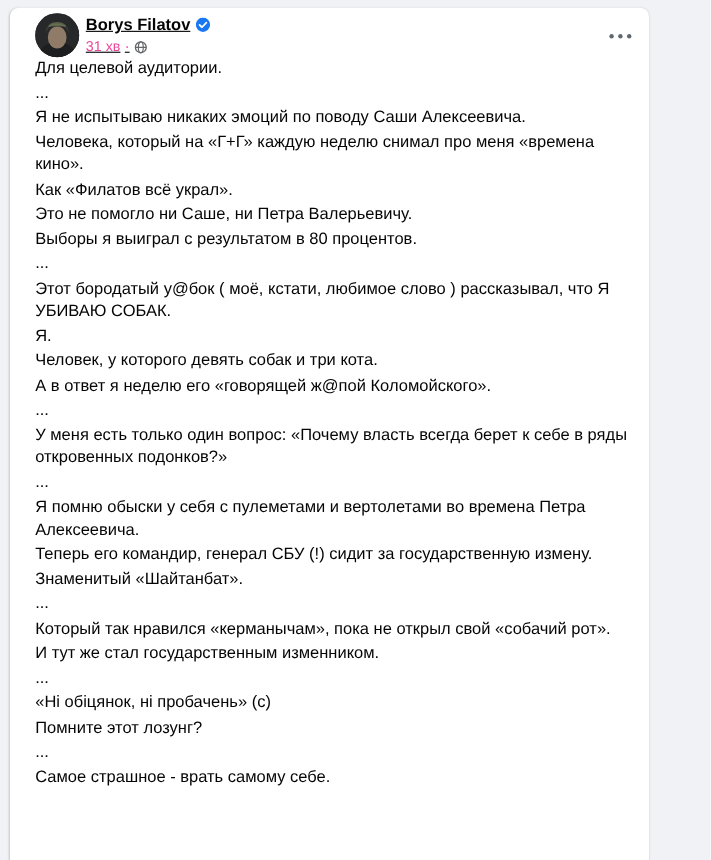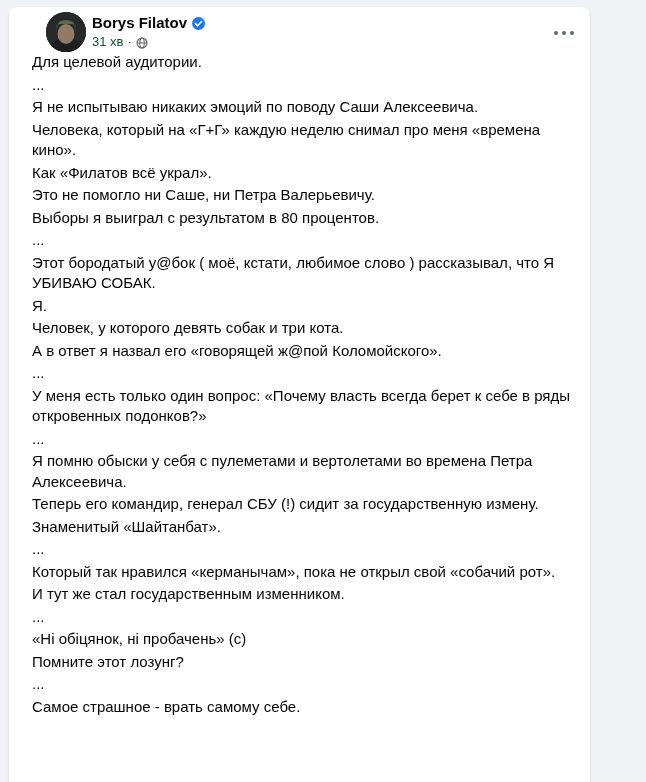--- a/index.html
+++ b/index.html
@@ -16,42 +16,43 @@
     left: 9px; top: 7px;
     width: 581px; height: 800px;
     background: #ffffff;
     border-radius: 8px;
     box-shadow: 0 1px 2px rgba(0,0,0,0.2);
   }
   
   .header {
     display: flex;
     align-items: flex-start;
-    padding: 5px 8px 0 37px;
+    padding: 5px 8px 0 23px;
     position: relative;
+    text-decoration: underline;
   }
   .avatar {
     width: 40px; height: 40px;
     border-radius: 50%;
     overflow: hidden;
     flex: 0 0 40px;
     cursor: pointer;
     background: #26282a;
   }
   .avatar svg { display: block; }
   .header-text { margin-left: 6px; padding-top: 1px; }
   .author-row { display: flex; align-items: center; gap: 5px; }
   .author-name {
     font-size: 15px; font-weight: bold; color: #050505;
     line-height: 19px; cursor: pointer;
   }
   .verified { width: 13px; height: 13px; display: inline-block; }
   .meta-row {
     display: flex; align-items: center; gap: 4px;
-    font-size: 13px; color: #14532d; line-height: 17px; margin-top: 1px;
+    font-size: 13px; color: #ec4899; line-height: 17px; margin-top: 1px;
   }
   .globe { width: 12px; height: 12px; display: inline-block; }
   .menu-btn {
     position: absolute; top: 14px; right: 10px;
     width: 32px; height: 24px;
     display: flex; align-items: center; justify-content: center;
     gap: 4px; cursor: pointer; border-radius: 6px;
   }
   .menu-btn i {
     width: 4px; height: 4px; border-radius: 50%;
@@ -119,21 +120,21 @@
     <p>...</p>
     <p>Я не испытываю никаких эмоций по поводу Саши Алексеевича.</p>
     <p>Человека, который на «Г+Г» каждую неделю снимал про меня «времена кино».</p>
     <p>Как «Филатов всё украл».</p>
     <p>Это не помогло ни Саше, ни Петра Валерьевичу.</p>
     <p>Выборы я выиграл с результатом в 80 процентов.</p>
     <p>...</p>
     <p>Этот бородатый у@бок ( моё, кстати, любимое слово ) рассказывал, что Я УБИВАЮ СОБАК.</p>
     <p>Я.</p>
     <p>Человек, у которого девять собак и три кота.</p>
-    <p>А в ответ я назвал его «говорящей ж@пой Коломойского».</p>
+    <p>А в ответ я неделю его «говорящей ж@пой Коломойского».</p>
     <p>...</p>
     <p>У меня есть только один вопрос: «Почему власть всегда берет к себе в ряды откровенных подонков?»</p>
     <p>...</p>
     <p>Я помню обыски у себя  с пулеметами и вертолетами во времена Петра Алексеевича.</p>
     <p>Теперь его командир, генерал СБУ (!) сидит за государственную измену.</p>
     <p>Знаменитый «Шайтанбат».</p>
     <p>...</p>
     <p>Который так нравился «керманычам», пока не открыл свой «собачий рот».</p>
     <p>И тут же стал государственным изменником.</p>
     <p>...</p>

